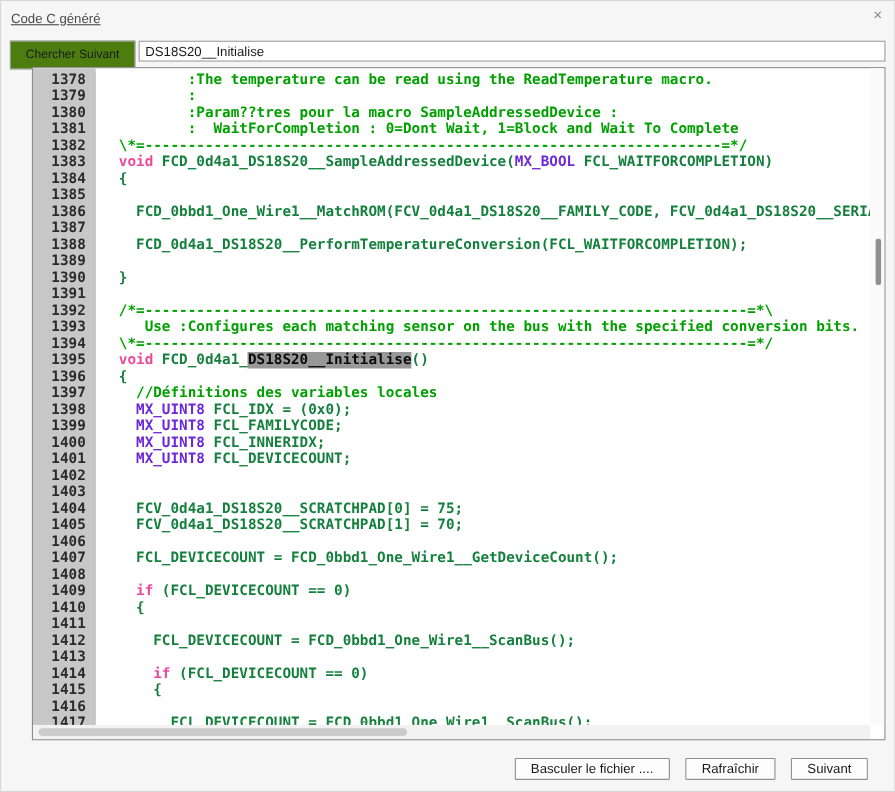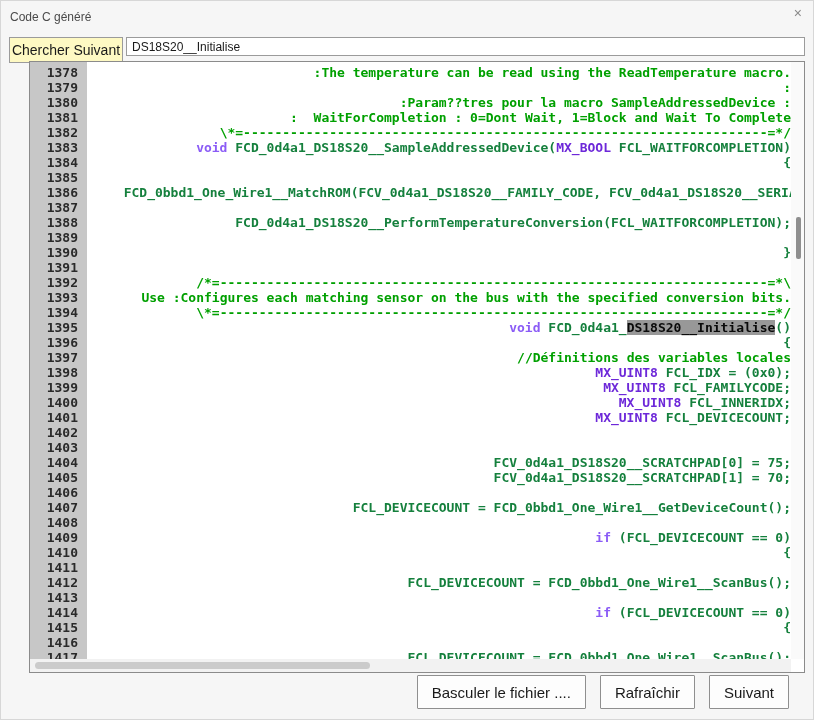--- a/index.html
+++ b/index.html
@@ -6,63 +6,63 @@
   html, body { width: 814px; height: 720px; }
   body {
     font-family: "Liberation Sans", sans-serif;
     background: #f6f6f6;
     position: relative;
     overflow: hidden;
     border: 1px solid #d7d7d7;
   }
   .title {
     position: absolute; top: 9px; left: 9px;
-    font-size: 12px; color: #4a4a4a;
+    font-size: 12px; color: #4a4a4a; text-decoration: underline;
   }
   .close {
     position: absolute; top: 5px; right: 11px;
     font-size: 14px; color: #8a8a8a; line-height: 14px; cursor: pointer;
   }
   .searchrow {
     position: absolute; top: 36px; left: 8px; right: 8px;
     height: 19px; display: flex;
   }
   .search-btn {
     width: 114px; height: 26px; flex: 0 0 114px;
-    background: #fef9c3; border: 1px solid #9b9b9b;
-    font-family: inherit; font-size: 14px; color: #1a1a1a; cursor: pointer;
+    background: #4d7c0f; border: 1px solid #9b9b9b;
+    font-family: inherit; font-size: 11px; color: #1a1a1a; cursor: pointer;
   }
   .search-input {
     flex: 1; margin-left: 3px; height: 19px;
     border: 1px solid #9b9b9b; background: #ffffff;
     font-family: inherit; font-size: 12px; color: #1a1a1a; padding: 0 5px; outline: none;
   }
   .code-panel {
     position: absolute; top: 60px; left: 28px; right: 8px; height: 612px;
     background: #ffffff; border: 1px solid #8b8b8b; overflow: hidden;
   }
   .gutter {
     position: absolute; top: 0; left: 0; bottom: 0; width: 57px;
     background: #c7c7c7;
   }
   .code-lines {
     position: absolute; top: 3px; left: 0; right: 13px; bottom: 13px;
     overflow: hidden;
     font-family: "DejaVu Sans Mono", "Liberation Mono", monospace;
     font-size: 13px; font-weight: bold; line-height: 15px; white-space: pre;
   }
-  .code-line { display: flex; height: 15px; justify-content: space-between; }
+  .code-line { display: flex; height: 15px; }
   .line-num {
     flex: 0 0 57px; width: 57px; text-align: right; padding-right: 9px;
     color: #2a2a2a; background: #c7c7c7;
   }
   .line-text { padding-left: 21px; }
   .tok-p { color: #15803d; }
   .tok-c { color: #00a000; }
-  .tok-k { color: #8b5cf6; }
+  .tok-k { color: #ec4899; }
   .tok-t { color: #6d28d9; }
   .tok-h { color: #0a0a0a; background: #989898; }
   .hscroll {
     position: absolute; left: 0; right: 13px; bottom: 0; height: 13px;
     background: #f2f2f2; z-index: 3;
   }
   .hthumb {
     position: absolute; left: 5px; top: 3px; width: 335px; height: 7px;
     background: #cbcbcb; border-radius: 4px;
   }
@@ -72,23 +72,23 @@
   }
   .vthumb {
     position: absolute; top: 155px; right: 3px; width: 5px; height: 42px;
     background: #8f8f8f; border-radius: 2px;
   }
   .footer {
     position: absolute; bottom: 10px; right: 24px;
     display: flex; gap: 14px;
   }
   .fbtn {
-    height: 34px; padding: 0 14px;
+    height: 20px; padding: 0 14px;
     background: #fdfdfd; border: 1px solid #8f8f8f; border-radius: 1px;
-    font-family: inherit; font-size: 15px; color: #1a1a1a; cursor: pointer;
+    font-family: inherit; font-size: 12px; color: #1a1a1a; cursor: pointer;
   }
 </style>
 </head>
 <body>
 
 <div class="window">
 
   <div class="titlebar">
     <span class="title">Code C généré</span>
     <span class="close">×</span>

